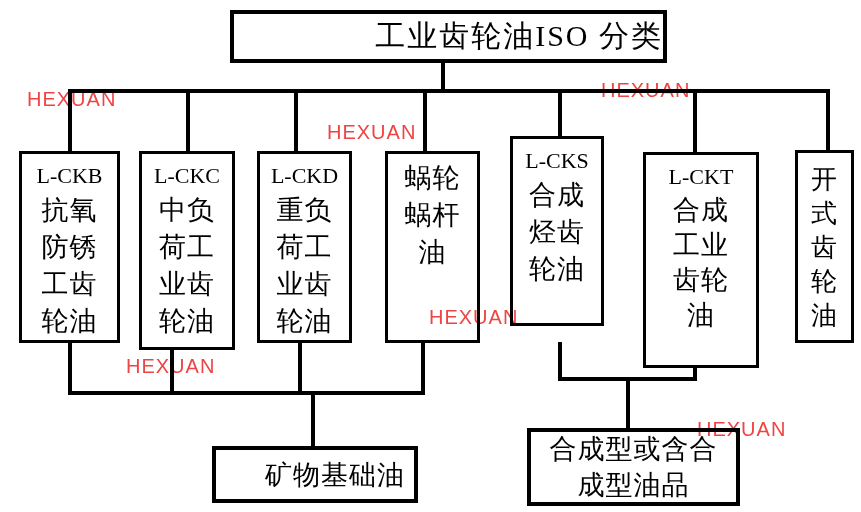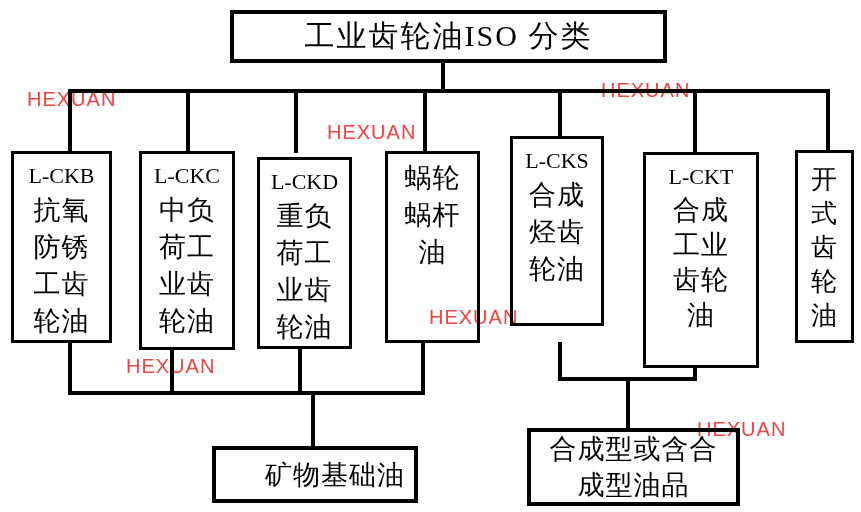--- a/index.html
+++ b/index.html
@@ -6,21 +6,21 @@
   #canvas{
     position:relative;width:861px;height:512px;background:#ffffff;overflow:hidden;
     font-family:"Liberation Serif","DejaVu Serif",serif;color:#000;
   }
   
   .ln{position:absolute;background:#000;}
   
   .titlebox{
     position:absolute;left:230px;top:10px;width:437px;height:53px;
     border:4px solid #000;box-sizing:border-box;background:#fff;
-    display:flex;align-items:center;justify-content:center;
+    display:flex;align-items:center;justify-content:flex-end;
     font-size:30px;letter-spacing:2px;white-space:pre;z-index:3;
   }
   
   .node{
     position:absolute;border:3px solid #000;box-sizing:border-box;background:#fff;
     text-align:center;z-index:3;padding-top:6px;
   }
   .node .code{font-size:22px;line-height:32px;letter-spacing:0px;}
   .node .nline{font-size:27px;line-height:37px;letter-spacing:1px;}
   .node.tall .nline{line-height:35px;}
@@ -52,37 +52,37 @@
   <div class="ln" style="left:68px;top:89px;width:762px;height:4px;"></div>
 
   <div class="ln" style="left:68px;top:89px;width:4px;height:64px;"></div>
   <div class="ln" style="left:186px;top:89px;width:4px;height:64px;"></div>
   <div class="ln" style="left:294px;top:89px;width:4px;height:64px;"></div>
   <div class="ln" style="left:423px;top:89px;width:4px;height:64px;"></div>
   <div class="ln" style="left:558px;top:89px;width:4px;height:65px;"></div>
   <div class="ln" style="left:693px;top:89px;width:4px;height:65px;"></div>
   <div class="ln" style="left:826px;top:89px;width:4px;height:63px;"></div>
 
-  <div class="node" style="left:11px;top:151px;width:101px;height:192px;">
+  <div class="node" style="left:19px;top:151px;width:101px;height:192px;">
     <div class="code">L-CKB</div>
     <div class="nline">抗氧</div>
     <div class="nline">防锈</div>
     <div class="nline">工齿</div>
     <div class="nline">轮油</div>
   </div>
 
   <div class="node" style="left:139px;top:151px;width:96px;height:199px;">
     <div class="code">L-CKC</div>
     <div class="nline">中负</div>
     <div class="nline">荷工</div>
     <div class="nline">业齿</div>
     <div class="nline">轮油</div>
   </div>
 
-  <div class="node" style="left:257px;top:157px;width:95px;height:192px;">
+  <div class="node" style="left:257px;top:151px;width:95px;height:192px;">
     <div class="code">L-CKD</div>
     <div class="nline">重负</div>
     <div class="nline">荷工</div>
     <div class="nline">业齿</div>
     <div class="nline">轮油</div>
   </div>
 
   <div class="node" style="left:385px;top:151px;width:95px;height:192px;">
     <div class="nline">蜗轮</div>
     <div class="nline">蜗杆</div>

